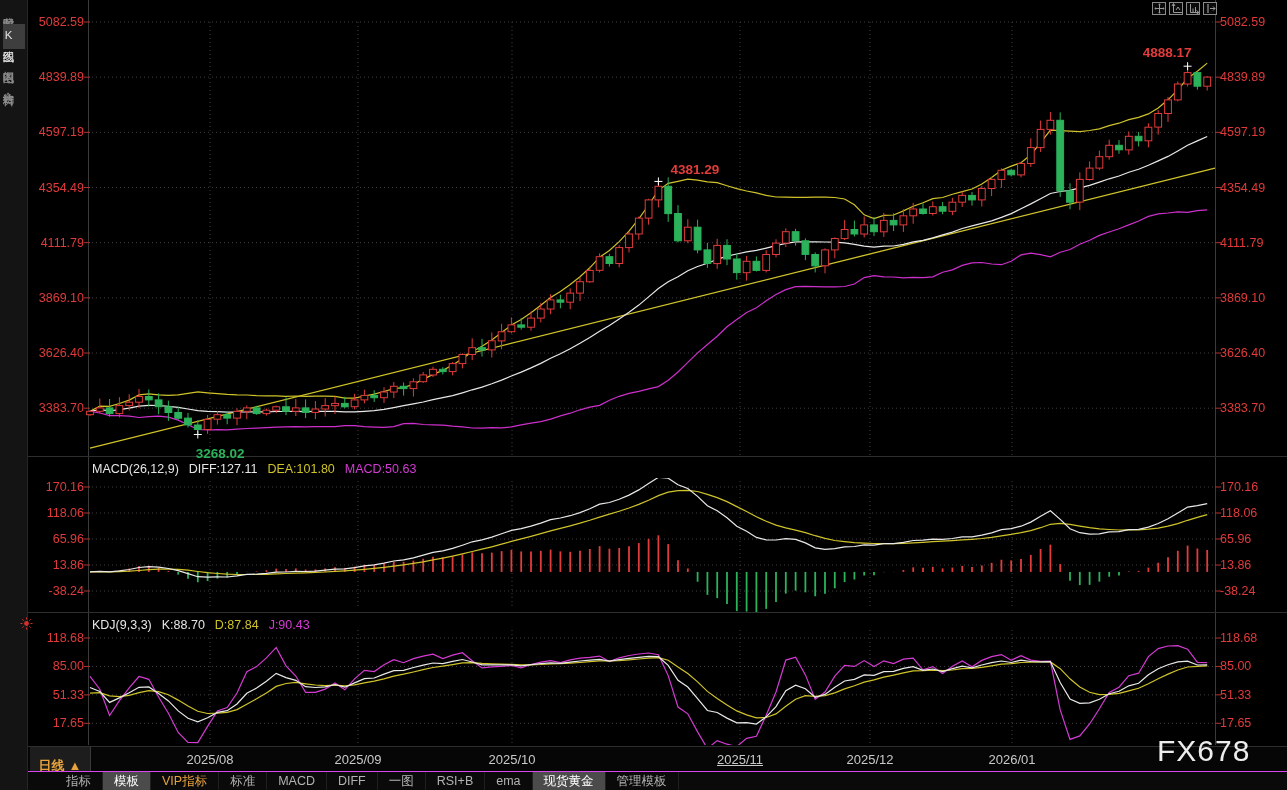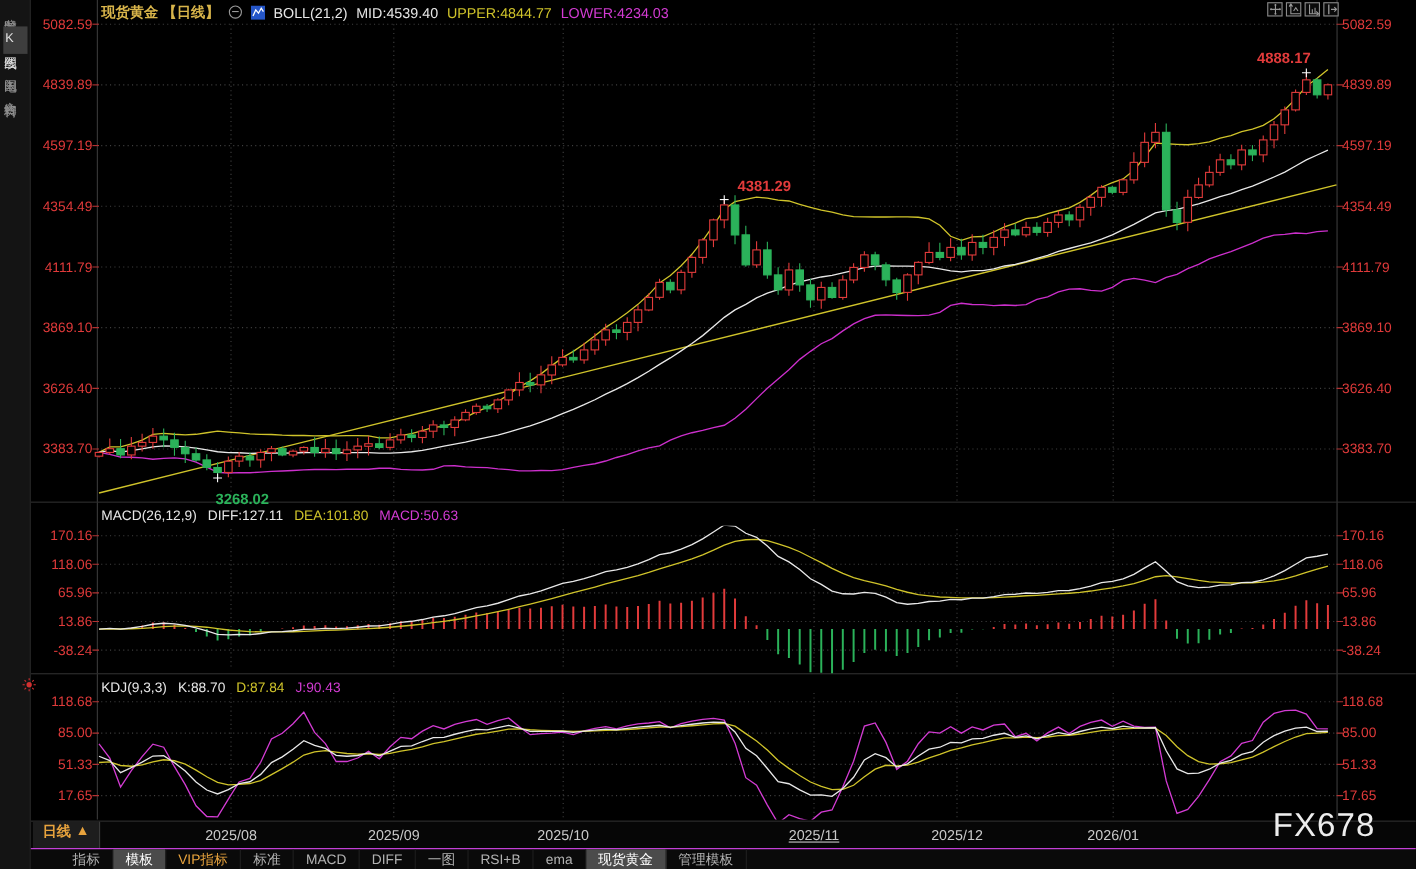--- a/index.html
+++ b/index.html
@@ -28,21 +28,21 @@
 .hline{position:absolute;left:28px;right:0;height:1px;background:#2e2e2e;z-index:2}
 svg.layer{position:absolute;left:0;z-index:3}
 .tick-label{position:absolute;font-size:12.5px;color:#e03a3a;z-index:4;line-height:14px}
 .panel-header{position:absolute;left:92px;font-size:12.5px;z-index:6;display:flex;gap:10px;white-space:nowrap}
 .price-label{position:absolute;font-size:13.5px;font-weight:bold;z-index:6;white-space:nowrap}
 .alert-icon{position:absolute;left:20px;top:616px;z-index:6}
 .xaxis-row{position:absolute;left:28px;right:0;top:746px;height:25px;background:#060606;
   border-top:1px solid #2e2e2e;z-index:4}
 .period-box{position:absolute;left:30px;top:747px;width:61px;height:37px;background:#1d1d1d;
   border-right:1px solid #3a3a3a;color:#e8a33d;font-weight:bold;font-size:13px;display:flex;
-  justify-content:center;gap:4px;z-index:6;cursor:pointer}
+  align-items:center;justify-content:center;gap:4px;z-index:6;cursor:pointer}
 .month-label{position:absolute;top:752px;transform:translateX(-50%);font-size:13px;color:#c9c9c9;z-index:6}
 .watermark{position:absolute;left:1157px;top:734px;font-size:30px;color:#ededed;z-index:7;letter-spacing:1px}
 .tabbar{position:absolute;left:28px;right:0;top:771px;height:19px;background:#0a0a0a;
   border-top:1px solid #d946ef;display:flex;z-index:8;padding-left:27px}
 .tab{font-size:12.5px;color:#b2b2b2;line-height:18px;padding:0 11px;cursor:pointer;
   border-right:1px solid #1f1f1f;white-space:nowrap}
 .tab.active{background:#4b4b4b;color:#fff}
 .tab.vip{color:#e8a33d}
 </style>
 </head>
@@ -55,33 +55,20 @@
       <div class="side-item selected">K线图</div>
       <div class="side-item">闪电图</div>
       <div class="side-item">合约资料</div>
     </div>
 
   <div class="vline" style="left:88px"></div>
   <div class="vline" style="left:1215px"></div>
   <div class="hline" style="top:456px"></div>
   <div class="hline" style="top:612px"></div>
 
-  <div class="header">
-    <span><span class="t-gold">现货黄金</span>
-      <span class="t-gold">【日线】</span></span>
-    <span class="minus-icon"></span>
-    <svg width="13" height="13">
-      <rect x="0" y="0" width="13" height="13" fill="#2556c8"></rect>
-      <polyline points="2,9.5 4.5,4 7,7 9.5,2.5 11.5,5.5" fill="none" stroke="#fff" stroke-width="1.2"></polyline>
-    </svg>
-    <span class="t-white">BOLL(21,2)</span>
-    <span class="t-white">MID:4539.40</span>
-    <span class="t-yellow">UPPER:4844.77</span>
-    <span class="t-magenta">LOWER:4234.03</span>
-  </div>
 
   <div class="toolbar">
     <span class="tool">
       <svg width="11" height="11">
           <path d="M5.5 1v9M1 5.5h9" stroke="#999" stroke-width="1" fill="none"></path>
       <circle cx="5.5" cy="1.5" r="0.9" fill="#999"></circle>
           <circle cx="5.5" cy="9.5" r="0.9" fill="#999"></circle>
       <circle cx="1.5" cy="5.5" r="0.9" fill="#999"></circle>
           <circle cx="9.5" cy="5.5" r="0.9" fill="#999"></circle>
         </svg>

